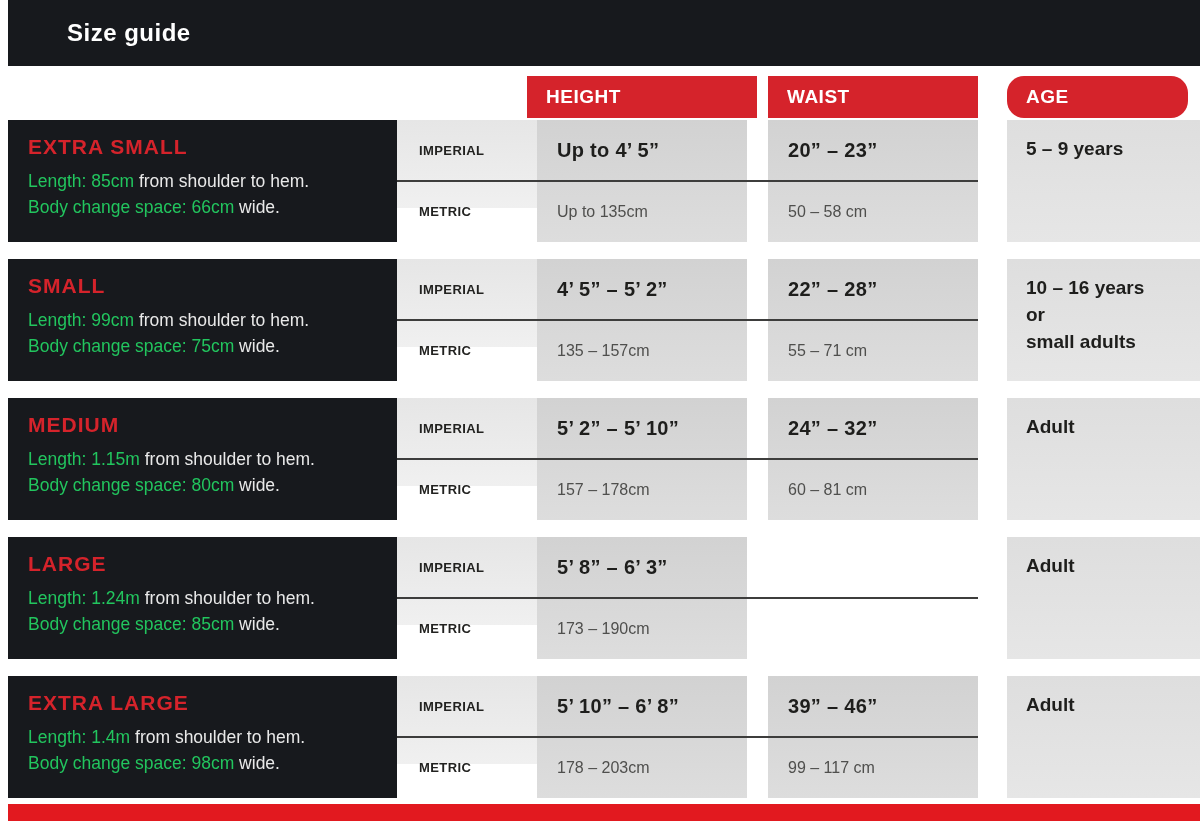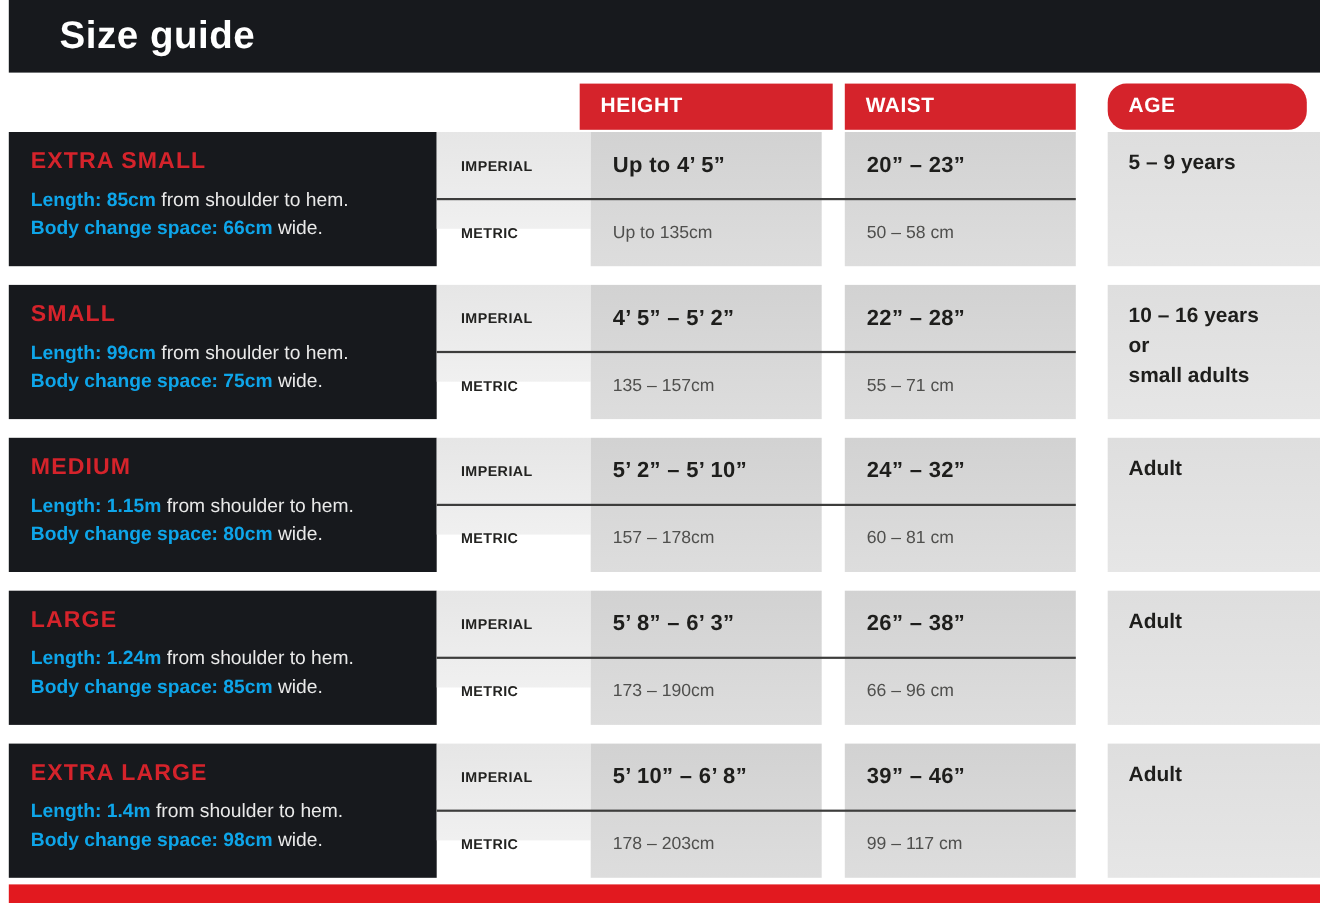--- a/index.html
+++ b/index.html
@@ -7,21 +7,21 @@
     position:relative;width:1200px;height:821px;background:#ffffff;overflow:hidden;
     font-family:"Liberation Sans","DejaVu Sans",sans-serif;
     -webkit-font-smoothing:antialiased;
   }
   
   .titlebar{
     position:absolute;left:8px;top:0;width:1192px;height:66px;
     background:var(--panel-black,#17191d);display:flex;align-items:center;
   }
   .titlebar h1{
-    margin:4px;padding:0 0 0 42px;color:#ffffff;font-size:35px;font-weight:bold;letter-spacing:.5px;
+    margin:17px;padding:0 0 0 42px;color:#ffffff;font-size:24px;font-weight:bold;letter-spacing:.5px;
   }
   
   .col-head{
     position:absolute;top:76px;height:42px;background:var(--accent-red,#d5232b);
     color:#ffffff;font-size:19px;font-weight:bold;letter-spacing:.5px;
     display:flex;align-items:center;padding-left:19px;box-sizing:border-box;
   }
   .head-height{left:527px;width:230px;}
   .head-waist{left:768px;width:210px;}
   .head-age{left:1007px;width:181px;border-radius:17px;}
@@ -30,21 +30,21 @@
   .row-0{top:120px}.row-1{top:259px}.row-2{top:398px}.row-3{top:537px}.row-4{top:676px}
   .size-box{
     position:absolute;left:0;top:0;width:389px;height:122px;background:var(--panel-black,#17191d);
     box-sizing:border-box;padding:15px 14px 0 20px;color:#ffffff;
   }
   .size-name{
     color:var(--accent-red,#d5232b);font-size:21px;font-weight:bold;letter-spacing:1px;
     margin:0 0 9px 0;
   }
   .size-line{margin:0;font-size:17.5px;line-height:26px;color:#e9e9e9;font-weight:normal;}
-  .size-line b{color:#0ea5e9;font-weight:bold;}
+  .size-line b{color:#22c55e;font-weight:normal;}
   .unit-col{
     position:absolute;left:389px;top:0;width:140px;height:88px;
     background:linear-gradient(#e6e6e6,#f0f0f0);
   }
   .val-col{position:absolute;top:0;width:210px;height:122px;background:linear-gradient(#d2d2d2,#dddddd);}
   .height-col{left:529px}
   .waist-col{left:760px}
   .age-col{
     position:absolute;left:999px;top:0;width:193px;height:122px;
     background:linear-gradient(#dedede,#e6e6e6);box-sizing:border-box;padding:15px 8px 0 19px;
@@ -161,24 +161,20 @@
       <p class="size-line"><b>Body change space: 85cm</b><span> wide.</span></p>
     </div>
     <div class="unit-col">
       <div class="half">IMPERIAL</div>
       <div class="half">METRIC</div>
     </div>
     <div class="val-col height-col">
       <div class="half imperial-val">5’ 8” – 6’ 3”</div>
       <div class="half metric-val">173 – 190cm</div>
     </div>
-    <div class="val-col waist-col">
-      <div class="half imperial-val">26” – 38”</div>
-      <div class="half metric-val">66 – 96 cm</div>
-    </div>
     <div class="age-col">
       <div class="age-text">Adult</div>
     </div>
     <div class="divider"></div>
   </section>
 
   <section class="row row-4">
     <div class="size-box">
       <div class="size-name">EXTRA LARGE</div>
       <p class="size-line"><b>Length: 1.4m</b><span> from shoulder to hem.</span></p>

